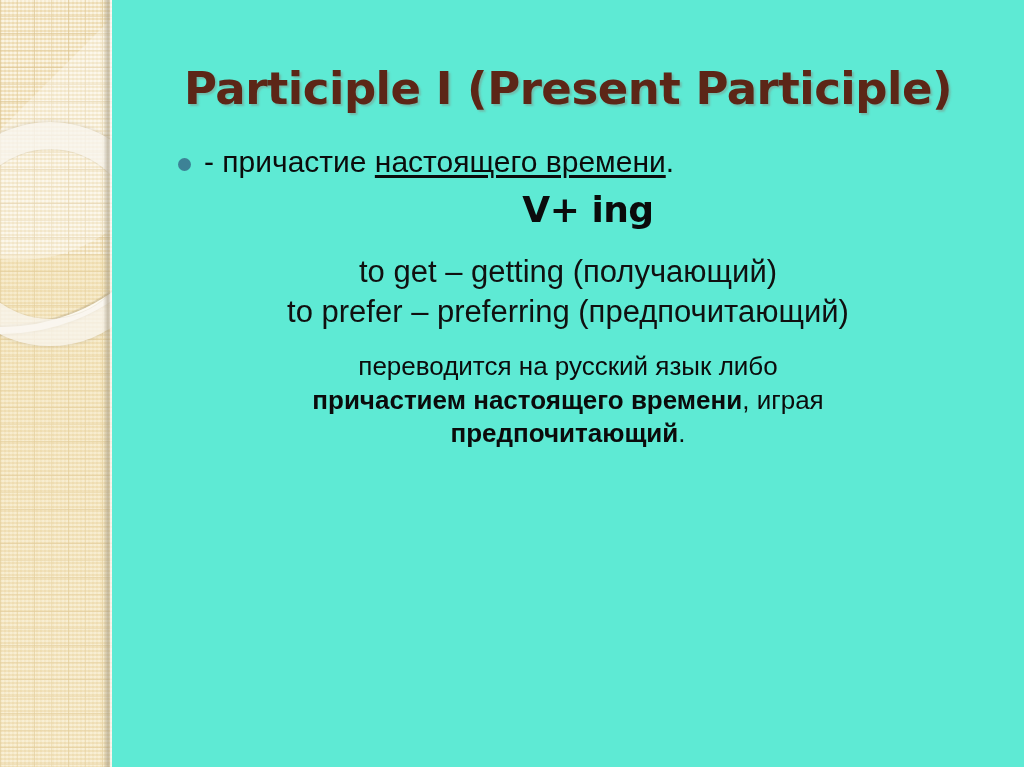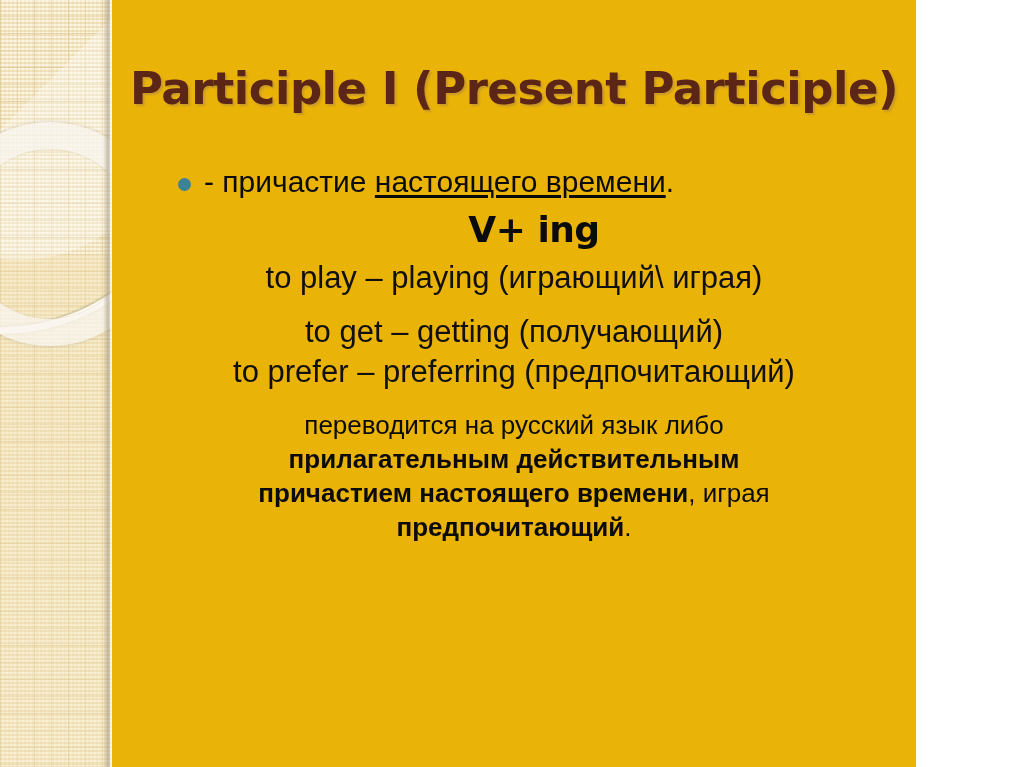--- a/index.html
+++ b/index.html
@@ -9,23 +9,23 @@
   body {
     width: 1024px;
     height: 767px;
     overflow: hidden;
     background: #ffffff;
     font-family: "Liberation Sans", sans-serif;
   }
 
   .slide {
     position: relative;
-    width: 916px;
+    width: 1024px;
     height: 767px;
-    background: #eab308;
+    background: #5eead4;
     overflow: hidden;
     text-decoration: underline;
   }
 
   
   .side-band {
     position: absolute;
     left: 0;
     top: 0;
     width: 112px;
@@ -154,21 +154,21 @@
     letter-spacing: -0.5px;
     color: #5c2617;
     text-shadow: 2px 2px 2px rgba(140,110,100,0.35);
     white-space: nowrap;
   }
 
   .body-block {
     position: absolute;
     left: 0;
     right: 0;
-    top: 164px;
+    top: 144px;
   }
 
   .bullet-row {
     display: flex;
     align-items: flex-start;
     padding-left: 66px;
     margin-bottom: 4px;
   }
   .bullet-dot {
     width: 13px;
@@ -250,28 +250,26 @@
     <div class="body-block">
 
       <div class="bullet-row">
         <div class="bullet-dot"></div>
         <div class="bullet-text"><span>- причастие </span><u>настоящего времени</u><span>.</span></div>
       </div>
 
       <div class="formula">V+ ing</div>
 
       <div class="examples">
-        <div>to play – playing (играющий\ играя)</div>
         <div class="gap"></div>
         <div>to get – getting (получающий)</div>
         <div>to prefer – preferring (предпочитающий)</div>
       </div>
 
       <div class="translation">
         <div>переводится на русский язык либо</div>
-        <div><b>прилагательным действительным</b></div>
         <div><b>причастием настоящего времени</b><span>, играя</span></div>
         <div><b>предпочитающий</b><span>.</span></div>
       </div>
 
     </div>
   </div>
 </div>
 
 </body></html>

